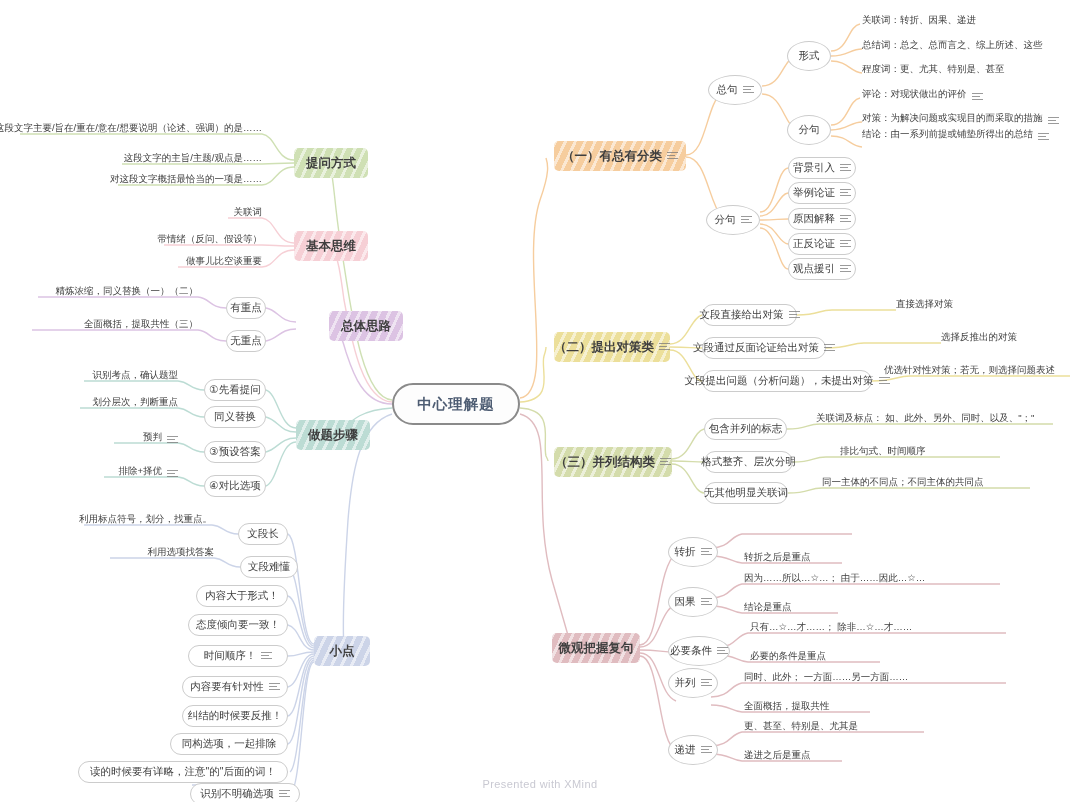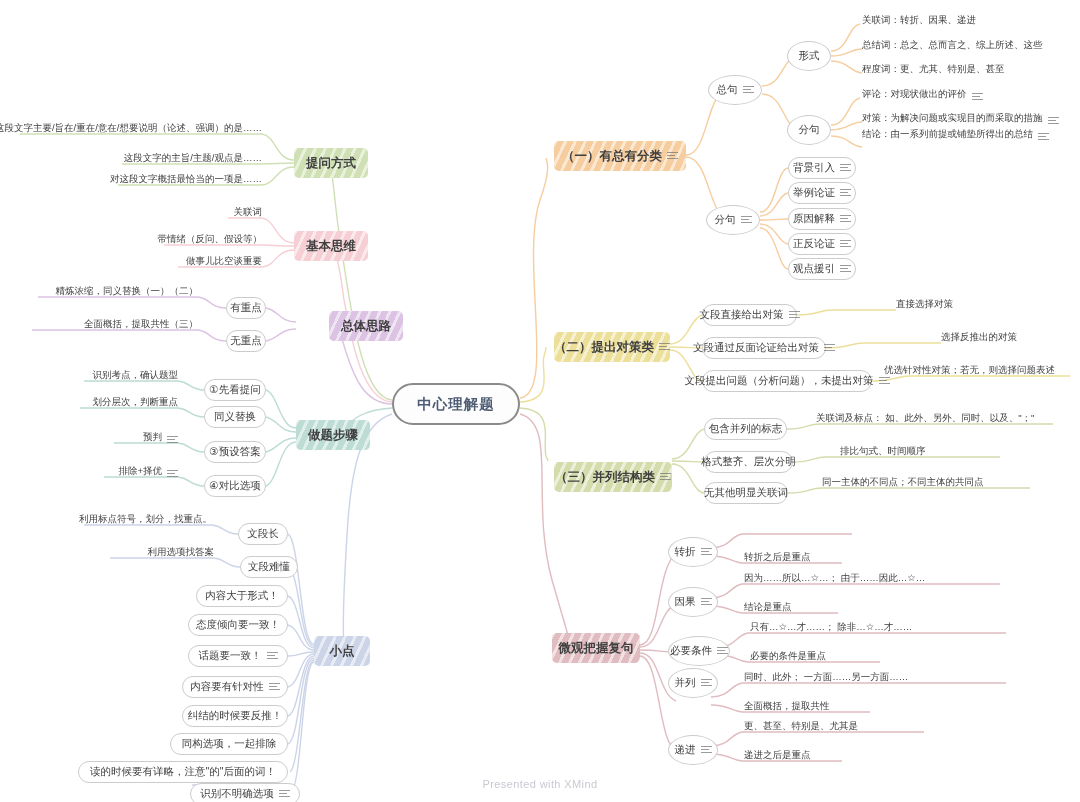--- a/index.html
+++ b/index.html
@@ -290,21 +290,21 @@
   <div class="node pill" style="left:240px;top:556px;width:58px;">
     <span>文段难懂</span>
   </div>
   <div class="node pill" style="left:196px;top:585px;width:92px;">
     <span>内容大于形式！</span>
   </div>
   <div class="node pill" style="left:188px;top:614px;width:100px;">
     <span>态度倾向要一致！</span>
   </div>
   <div class="node pill" style="left:188px;top:645px;width:100px;">
-    <span>话题要一致！</span>
+    <span>时间顺序！</span>
     <span class="note">
         <i></i>
         <i></i>
         <i></i>
       </span>
   </div>
   <div class="node pill" style="left:182px;top:676px;width:106px;">
     <span>内容要有针对性</span>
     <span class="note">
         <i></i>
@@ -345,21 +345,21 @@
       </span>
   </div>
   <div class="node l1" style="left:554px;top:332px;width:116px;background:#ecdf9a;">
     <span class="hl">（二）提出对策类</span>
     <span class="hl note">
         <i></i>
         <i></i>
         <i></i>
       </span>
   </div>
-  <div class="node l1" style="left:554px;top:462px;width:118px;background:#d4dcab;">
+  <div class="node l1" style="left:554px;top:447px;width:118px;background:#d4dcab;">
     <span class="hl">（三）并列结构类</span>
     <span class="hl note">
         <i></i>
         <i></i>
         <i></i>
       </span>
   </div>
   <div class="node l1" style="left:552px;top:633px;width:88px;background:#e0bcc0;">
     <span class="hl">微观把握复句</span>
   </div>

